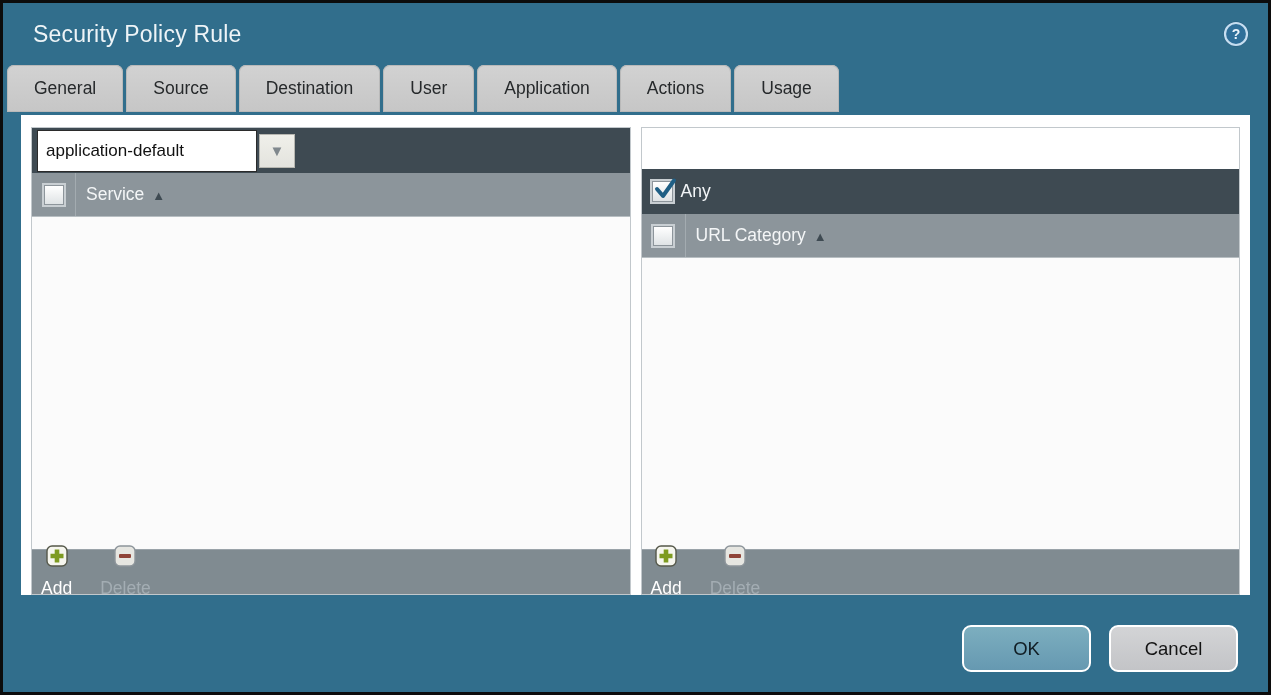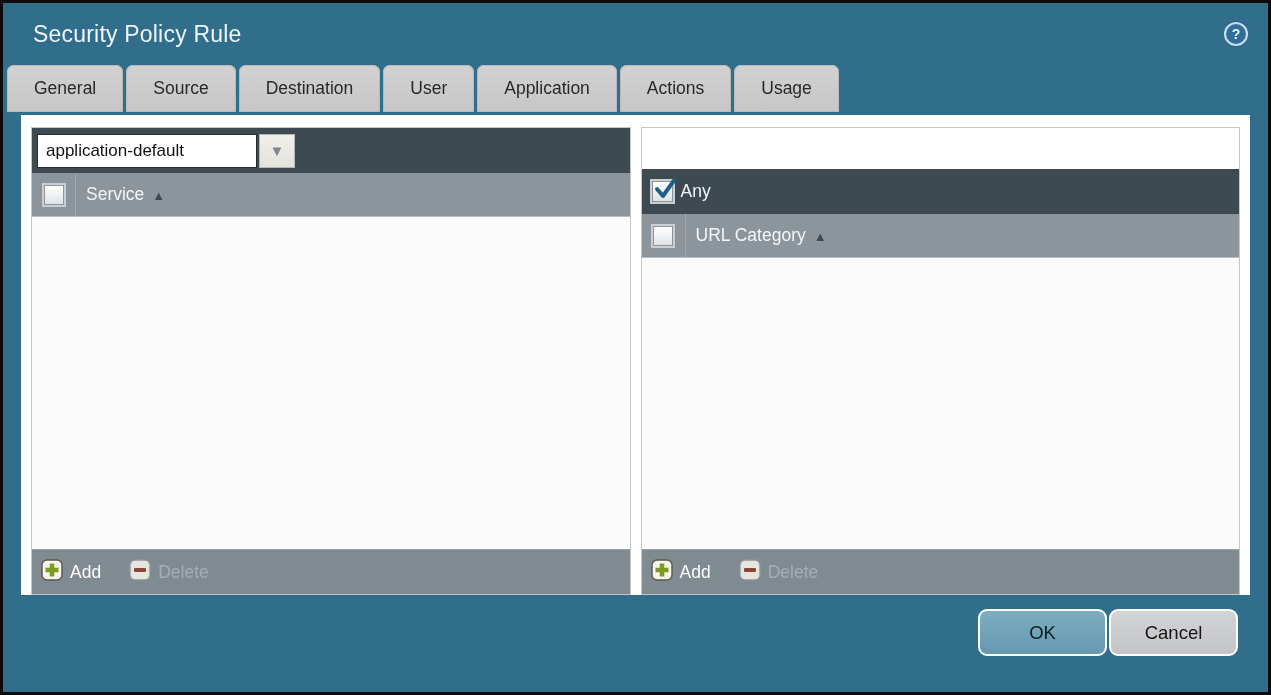--- a/index.html
+++ b/index.html
@@ -55,21 +55,21 @@
     flex: 1; display: flex; flex-direction: column;
     border: 1px solid #c2c8cc;
   }
   .ptoolbar {
     height: 45px; background: #3e4a52;
     display: flex; align-items: center; padding-left: 5px;
     flex: none;
   }
   .combo { display: flex; align-items: center; height: 34px; }
   .combo input {
-    width: 220px; height: 34px;
+    width: 220px; height: 42px;
     border: 1px solid #2b2b2b; background: #ffffff;
     font-family: "Liberation Sans", sans-serif;
     font-size: 17px; color: #111; padding: 0 8px; outline: none;
   }
   .combo-btn {
     width: 36px; height: 34px; margin-left: 2px;
     background: linear-gradient(#f0f0ea, #e3e3de);
     border: 1px solid #b7b7b1;
     display: flex; align-items: center; justify-content: center;
     cursor: pointer;
@@ -103,29 +103,29 @@
   .sort { color: #3e4a52; font-size: 13px; margin-left: 8px; padding-top: 2px; }
 
   .listbody { flex: 1; background: #fbfbfb; }
 
   .panelfooter {
     height: 45px; background: #808b91;
     border-top: 1px solid #9aa3a9;
     display: flex; align-items: center; gap: 28px;
     padding-left: 9px; flex: none;
   }
-  .footbtn { display: flex; align-items: center; gap: 7px; cursor: pointer; }
+  .footbtn { display: flex; align-items: center; gap: 7px; cursor: pointer; flex-direction: column; }
   .footbtn .lbl { color: #ffffff; font-size: 17.5px; }
   .footbtn.disabled { cursor: default; }
   .footbtn.disabled .lbl { color: #a3adb3; }
 
   
   .dialog-buttons {
-    position: absolute; right: 30px; bottom: 36px;
-    display: flex; gap: 2px; margin-top: 38px;
+    position: absolute; right: 30px; bottom: 20px;
+    display: flex; gap: 18px; margin-top: 38px;
   }
   .dlg-btn {
     min-width: 129px; height: 47px;
     border: 2px solid #ffffff; border-radius: 9px;
     font-family: "Liberation Sans", sans-serif;
     font-size: 18.5px; color: #101d24; cursor: pointer;
   }
   .dlg-btn.ok { background: linear-gradient(#7caebf, #6699b1); }
   .dlg-btn.cancel { background: linear-gradient(#d3d4d6, #c3c4c7); color: #141414; }
 </style>

